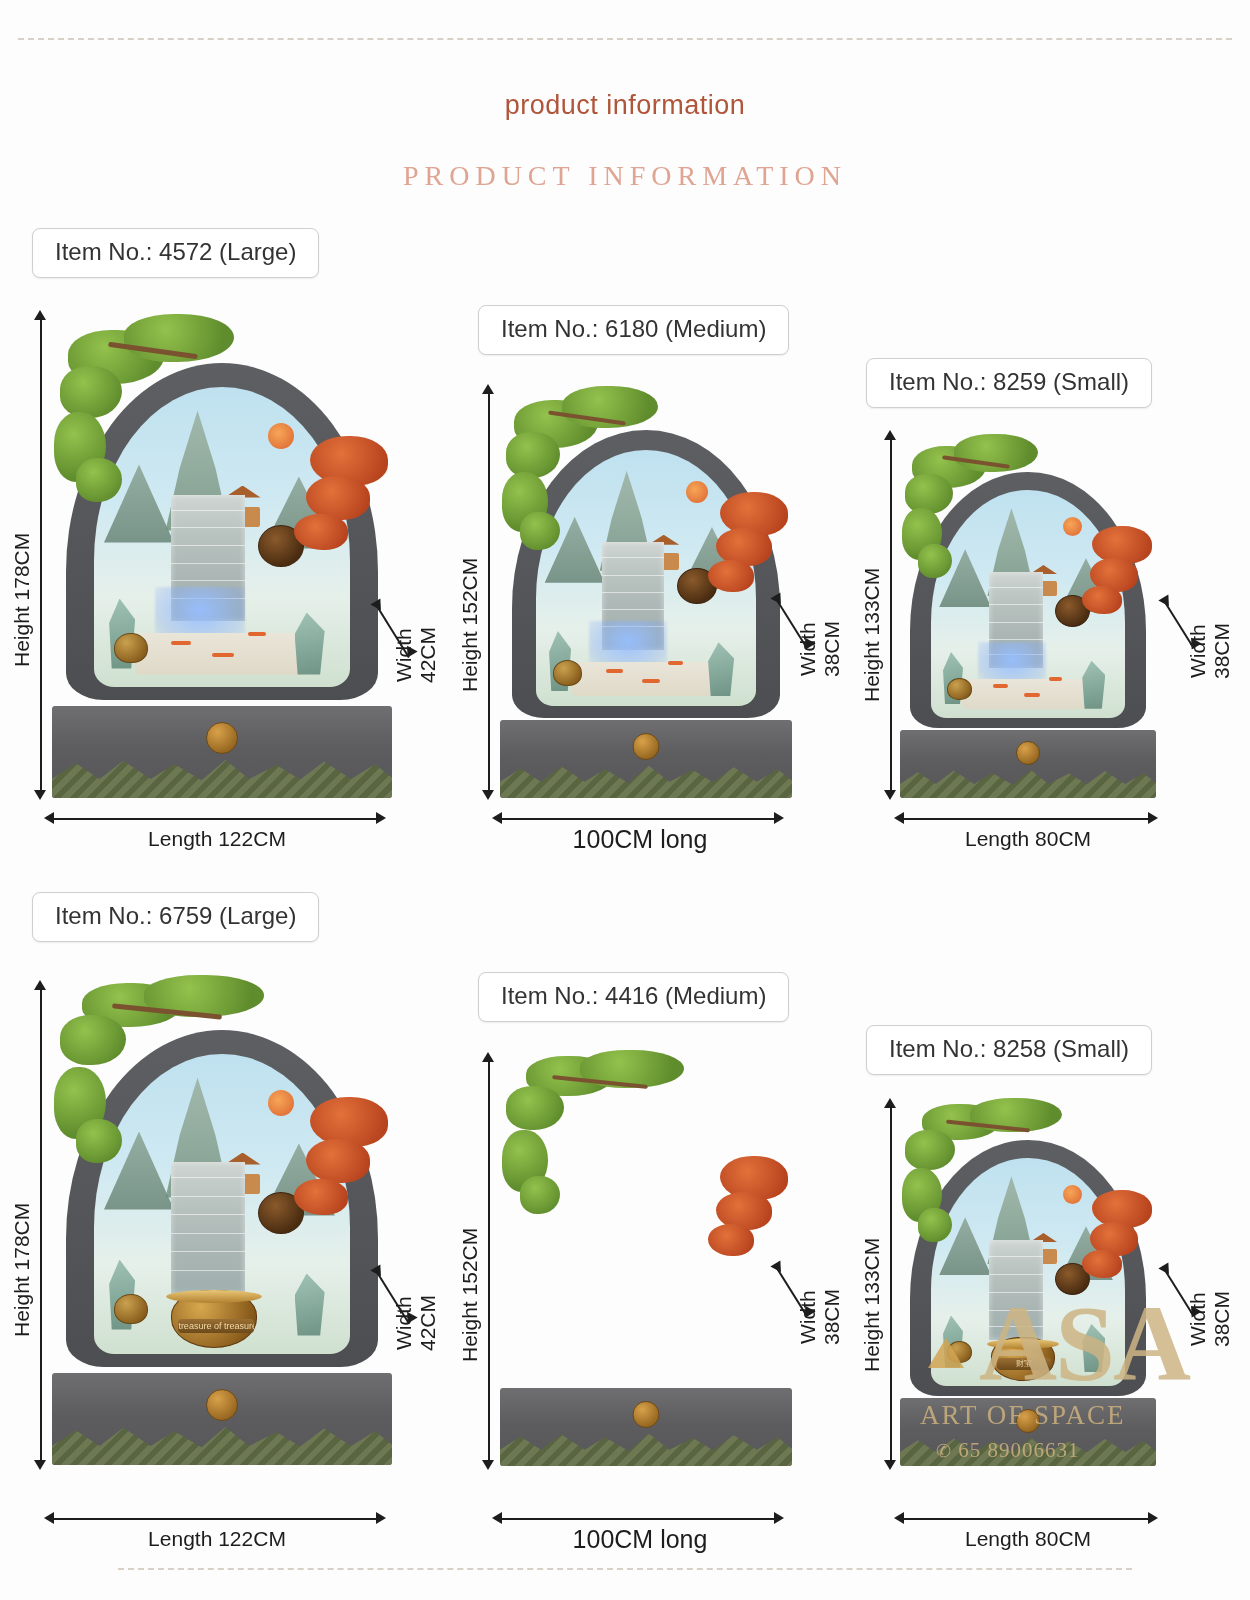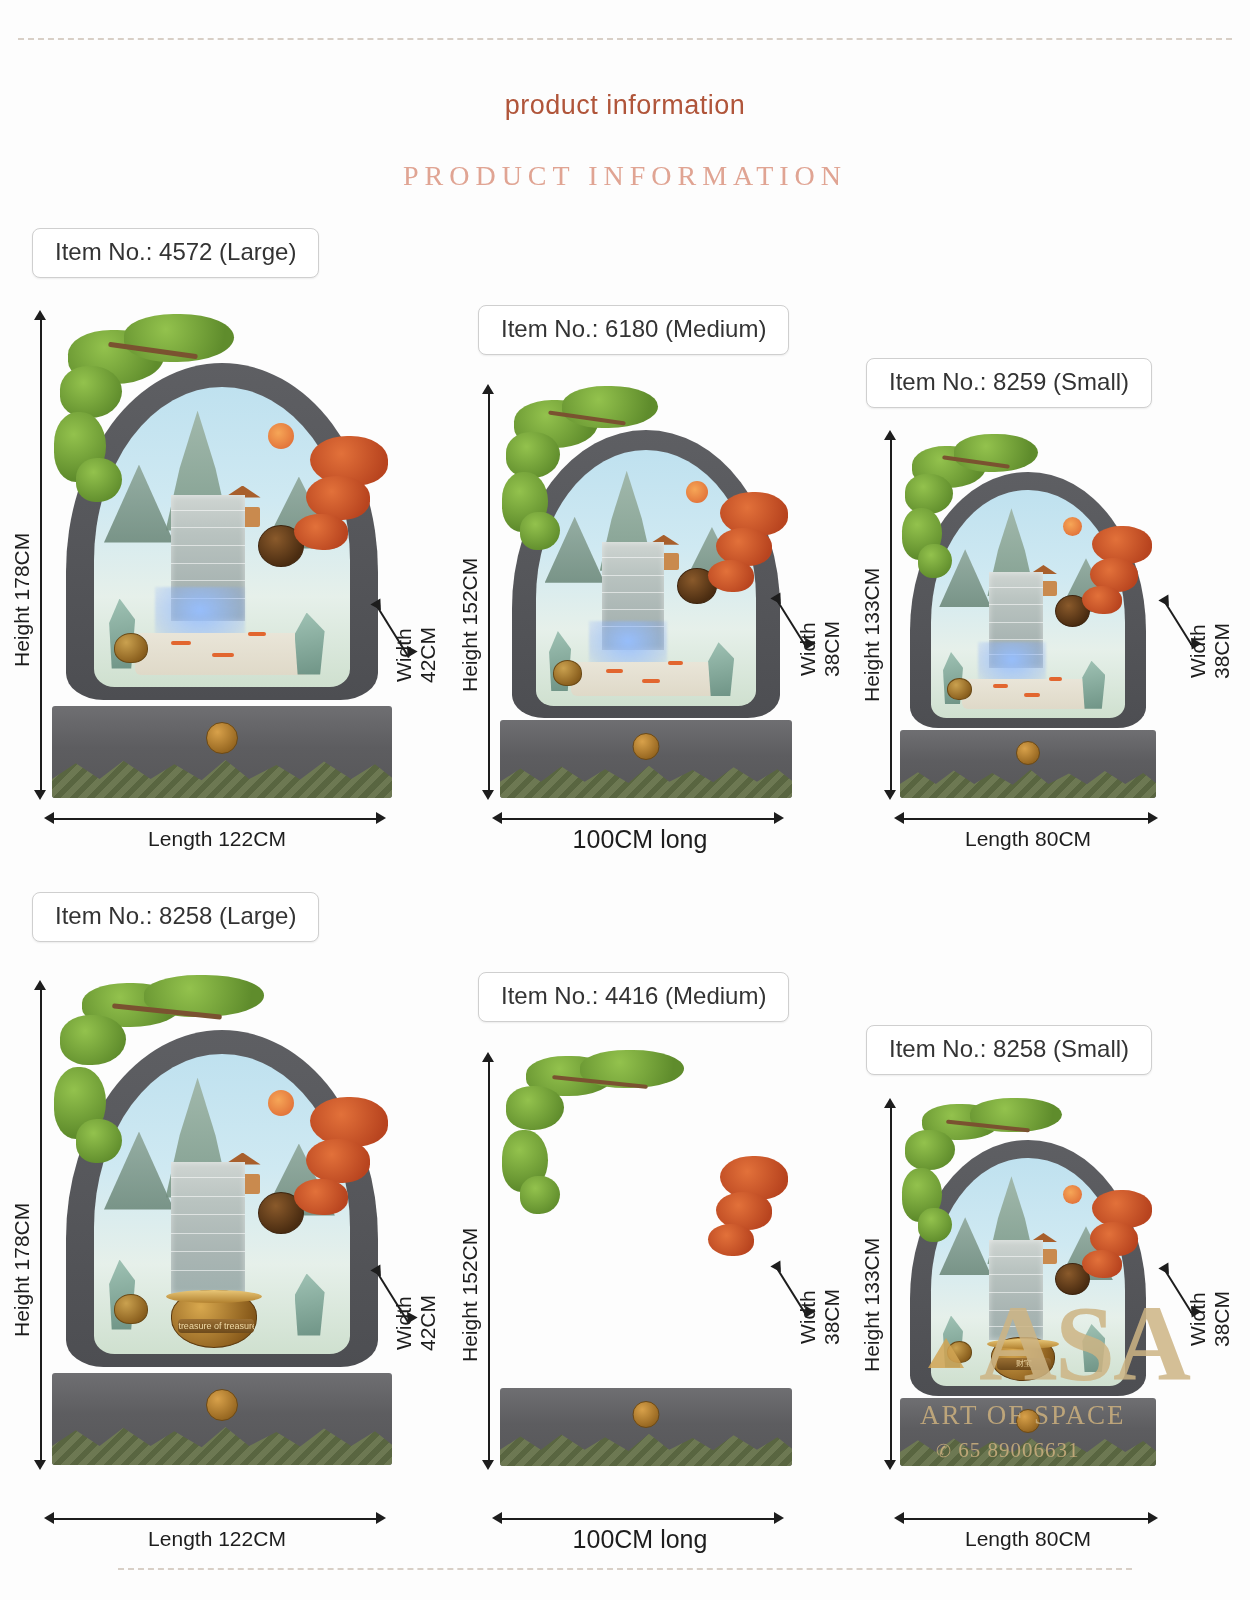--- a/index.html
+++ b/index.html
@@ -421,21 +421,21 @@
   <div class="arrow ar-up" style="left:1160px; top:594px; transform:rotate(28deg);"></div>
   <div class="arrow ar-dn" style="left:1188px; top:640px; transform:rotate(28deg);"></div>
   <div class="vtext" style="left:1186px; top:596px; height:110px;">Width 38CM</div>
 
   <div class="hline" style="left:902px; top:818px; width:252px;"></div>
   <div class="arrow ar-lf" style="left:894px; top:812px;"></div>
   <div class="arrow ar-rt" style="left:1148px; top:812px;"></div>
   <div class="htext" style="left:900px; top:827px; width:256px;">Length 80CM</div>
 </div>
 
-<div class="pill" style="left:32px; top:892px;">Item No.: 8258 (Large)</div>
+<div class="pill" style="left:32px; top:892px;">Item No.: 6759 (Large)</div>
 
 <div class="fig">
   <div class="statue" style="left:52px; top:975px; width:340px; height:490px;">
     <div class="st-wrap">
       <div class="arch" style="top:55px; bottom:98px;">
         <div class="arch-inner">
           <div class="sun" style="right:22%; top:12%; width:26px; height:26px;"></div>
           <div class="mtn" style="left:28%; top:8%; width:64px; height:120px;"></div>
           <div class="mtn2" style="left:4%; top:26%; width:70px; height:78px;"></div>
           <div class="mtn2" style="right:6%; top:30%; width:72px; height:72px;"></div>

